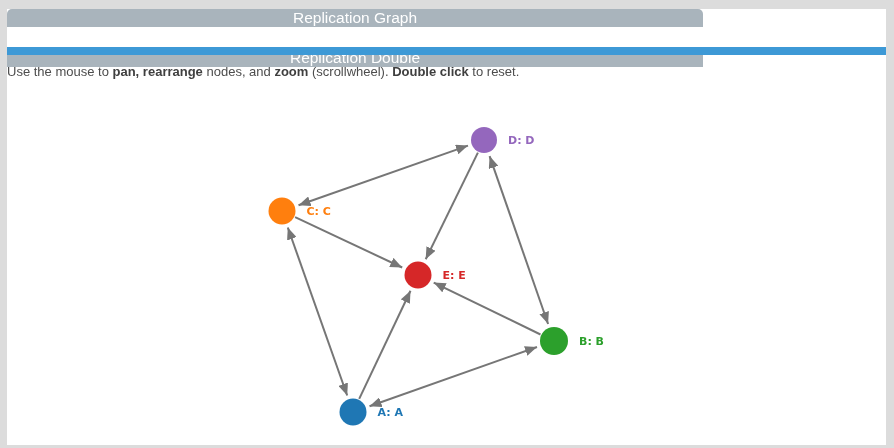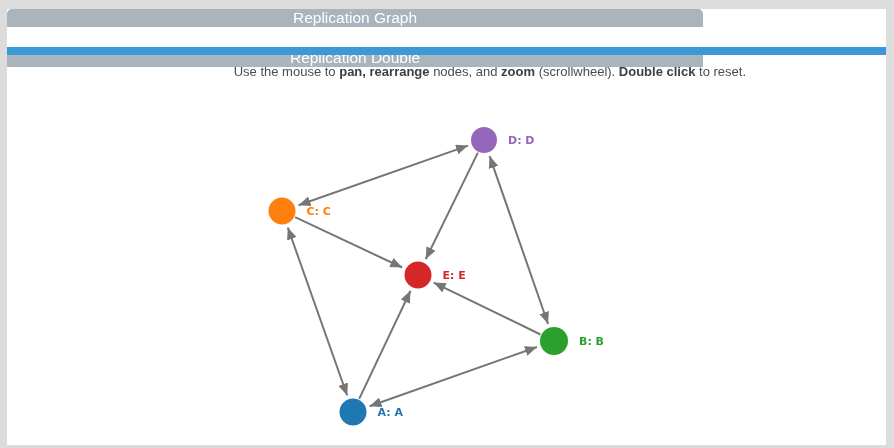--- a/index.html
+++ b/index.html
@@ -32,21 +32,21 @@
   }
   .tab.active { background: #3d99d6; }
   .tab-underline {
     position: absolute; left: 7px; top: 47px;
     width: 879px; height: 8px;
     background: #3d99d6;
   }
   .instructions {
     position: absolute; left: 7px; top: 64px;
     width: 739px;
-    text-align: right;
+    text-align: left;
     font-size: 13px;
     color: #4d4d4d;
   }
   .instructions .b { font-weight: bold; color: #3f3f3f; }
   #graph-svg {
     position: absolute; left: 0; top: 0;
     width: 894px; height: 448px;
   }
   .edge { stroke: #767676; stroke-width: 2; }
   .node { cursor: move; }

